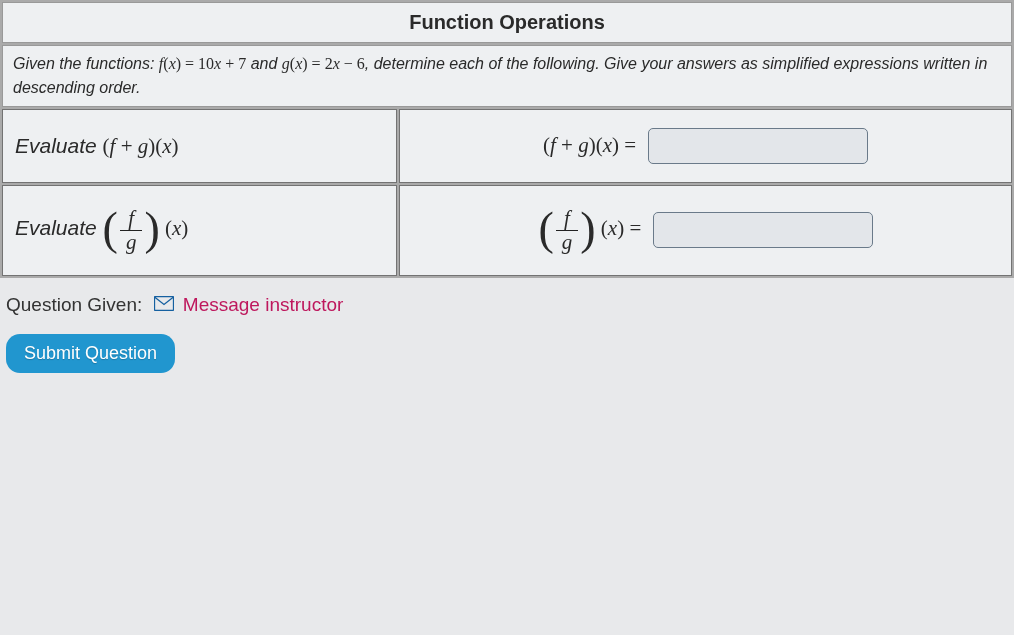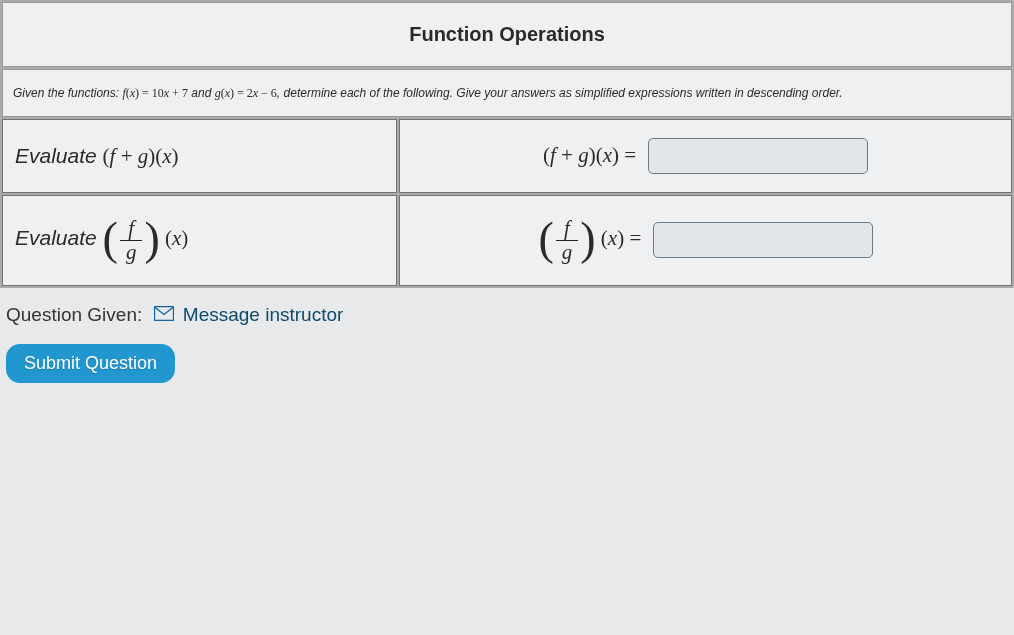--- a/index.html
+++ b/index.html
@@ -17,29 +17,29 @@
       border-collapse: separate;
       border-spacing: 2px;
       background: #aaa;
     }
     .header-cell {
       background: #eef0f2;
       text-align: center;
       font-weight: bold;
       font-family: Verdana, Arial, sans-serif;
       font-size: 20px;
-      padding: 20px;
+      padding: 8px;
       border: 1px solid #999;
     }
     .instructions-cell {
       background: #eef0f2;
       font-style: italic;
       font-family: Verdana, Arial, sans-serif;
-      font-size: 12px;
-      padding: 14px 10px;
+      font-size: 16px;
+      padding: 6px 10px;
       border: 1px solid #999;
       line-height: 1.5;
     }
     .row-cell {
       background: #eef0f2;
       border: 1px solid #737373;
       padding: 18px 12px;
       vertical-align: middle;
       font-style: italic;
       font-family: Verdana, Arial, sans-serif;
@@ -80,21 +80,21 @@
       top: -2px;
       font-family: 'Times New Roman', serif;
     }
     .help-row {
       font-family: Verdana, Arial, sans-serif;
       font-size: 19px;
       padding: 16px 6px 10px 6px;
       color: #333;
     }
     .help-link {
-      color: #0c4a6e;
+      color: #be185d;
       text-decoration: none;
       cursor: pointer;
     }
     .mail-icon {
       display: inline-block;
       vertical-align: middle;
       margin: 0 4px 2px 6px;
     }
     .submit-btn {
       display: inline-block;

